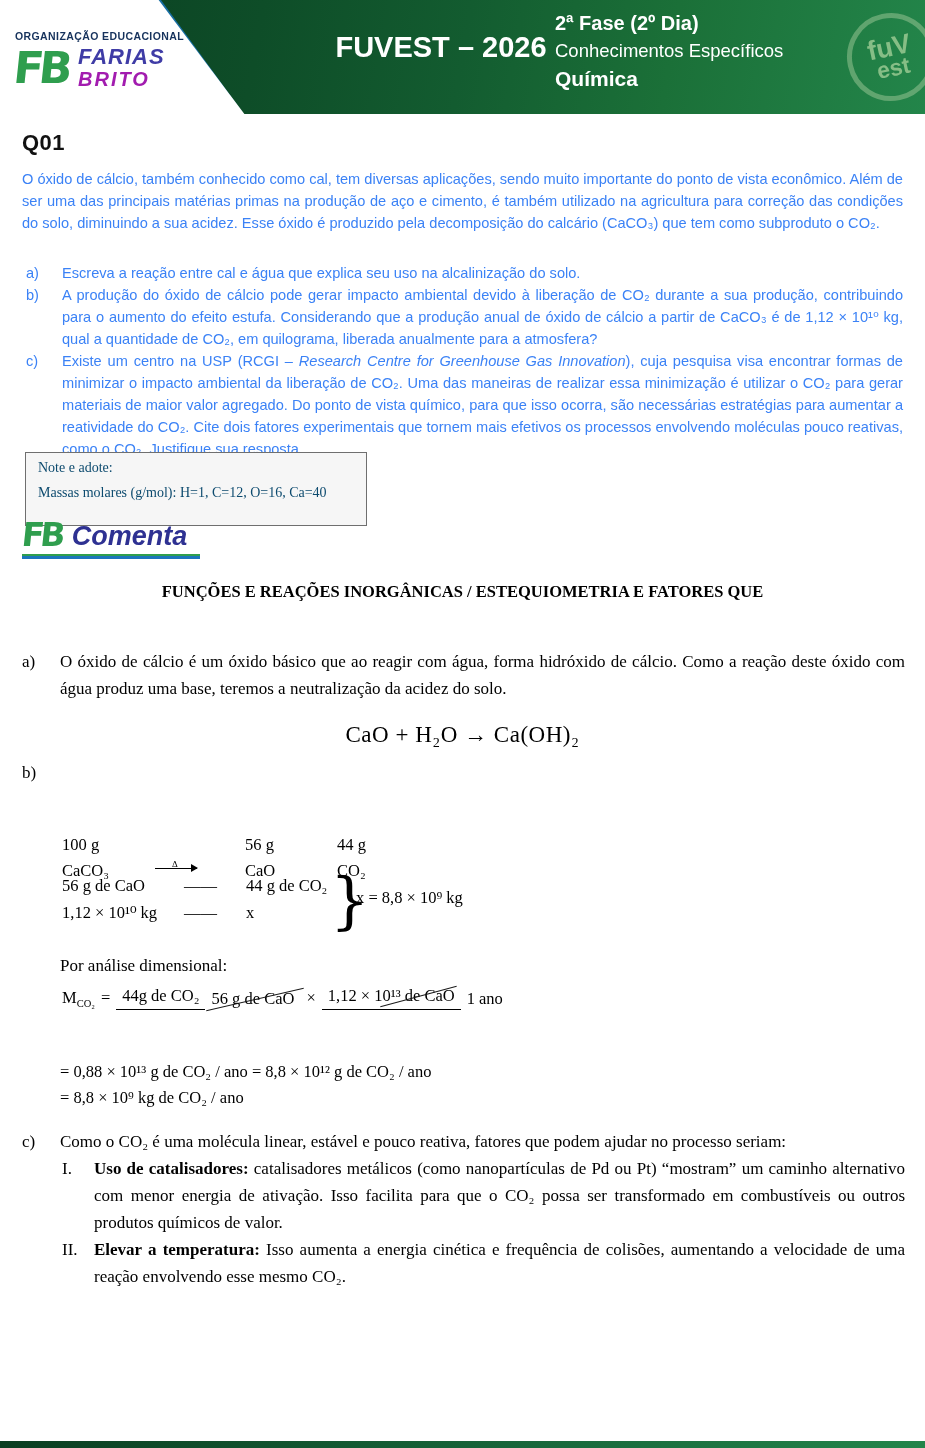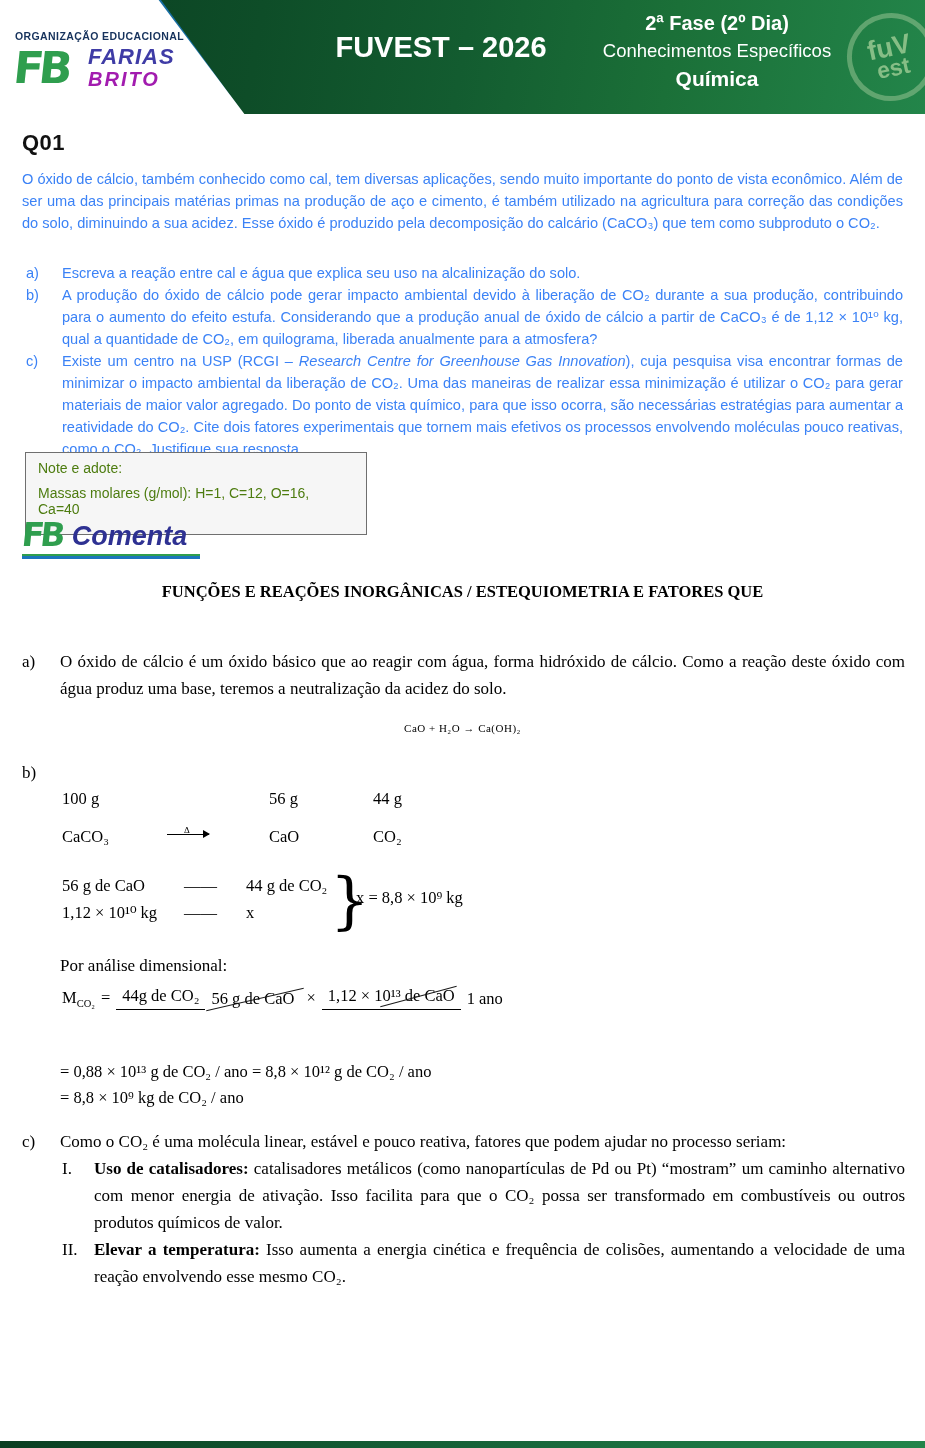--- a/index.html
+++ b/index.html
@@ -14,71 +14,71 @@
   
   .hdr { left:0; top:0; width:925px; height:114px;
     background:linear-gradient(100deg,#0a3e21 0%,#0e4d28 28%,#135c30 50%,#1b7038 72%,#23854a 100%); }
   .hdr-white { left:0; top:0; width:260px; height:114px; background:#ffffff;
     clip-path:polygon(0 0, 61% 0, 94% 100%, 0 100%); }
   .hdr-blue { left:157px; top:0; width:4px; height:114px; background:#1b75bb;
     transform:skewX(36deg); transform-origin:top left; opacity:.85; }
   .org-label { left:15px; top:30px; font-size:10.5px; font-weight:bold; color:#16325c; letter-spacing:.4px; }
   .fb-glyph { left:14px; top:42px; font-size:44px; font-weight:900; color:#2f9e4e;
     letter-spacing:-5px; transform:skewX(-6deg); font-family:"DejaVu Sans",sans-serif; }
-  .logo-words { left:78px; top:46px; display:flex; flex-direction:column; line-height:1;margin-left:10px; }
+  .logo-words { left:78px; top:46px; display:flex; flex-direction:column; line-height:1; }
   .logo-farias { font-size:22px; font-weight:900; font-style:italic; color:#3f3ca6; letter-spacing:1px; }
   .logo-brito  { font-size:20px; font-weight:900; font-style:italic; color:#a21caf; letter-spacing:2px; margin-top:1px; }
   .hdr-center { left:258px; top:24px; width:366px; text-align:center; color:#fff; }
   .hdr-center .l1 { font-size:21px; }
   .hdr-center .l2 { font-size:29px; font-weight:bold; margin-top:7px; }
-  .hdr-right { left:587px; top:12px; width:260px; text-align:center; color:#fff; }
+  .hdr-right { left:555px; top:12px; width:260px; color:#fff; }
   .hdr-right .r1 { font-size:20px; font-weight:bold; }
   .hdr-right .r2 { font-size:18.5px; margin-top:5px; }
   .hdr-right .r3 { font-size:21px; font-weight:bold; margin-top:5px; }
   .stamp { left:847px; top:13px; width:88px; height:88px; border-radius:50%;
     border:5px solid rgba(150,195,145,.55); color:rgba(160,205,150,.8);
     display:flex; flex-direction:column; align-items:center; justify-content:center;
     transform:rotate(-12deg); font-weight:bold; line-height:.85; }
   .stamp .s1 { font-size:27px; } .stamp .s2 { font-size:23px; }
 
   
   .qnum { left:22px; top:130px; font-size:22px; font-weight:bold; color:#111; letter-spacing:.5px; }
   .qtext { color:#3b82f6; font-size:14.6px; line-height:22px; text-align:justify; }
   .intro { left:22px; top:168px; width:881px; }
   .qitems { left:26px; top:262px; width:877px; display:flex; flex-direction:column; }
   .qitem { display:flex; }
   .qitem .lbl { width:36px; flex:0 0 36px; }
   .qitem .txt { flex:1; text-align:justify; }
   .qitem .txt i { font-style:italic; }
 
   .notebox { left:25px; top:452px; width:342px; border:1px solid #6f6f6f; background:#f6f6f6;
-    padding:7px 12px 17px; font-size:14px; color:#4d7c0f; }
+    padding:7px 12px 24px; font-size:14px; color:#0c4a6e;font-family:Liberation Serif, serif; }
   .notebox .nb-body { margin-top:9px; }
 
   
   .comenta { left:22px; top:520px; }
   .comenta-row { display:flex; align-items:flex-end; }
   .comenta-fb { font-size:33px; font-weight:900; color:#2f9e4e; letter-spacing:-4px;
     transform:skewX(-6deg); line-height:.9; font-family:"DejaVu Sans",sans-serif; }
   .comenta-name { font-size:27px; font-weight:bold; font-style:italic; color:#2e3192; margin-left:10px; line-height:1; }
   .comenta-rule { width:178px; height:5px; margin-top:4px;
     border-top:2px solid #2f9e4e; border-bottom:3px solid #1b75bb; }
 
   
   .serif { font-family:"Liberation Serif","DejaVu Serif",serif; color:#000; }
   .sol-title { left:0; top:578px; width:925px; text-align:center; font-weight:bold;
     font-size:16.5px; line-height:27px; }
   .ans-a { left:22px; top:648px; width:883px; display:flex; font-size:17px; line-height:27px; }
   .ans-a .lbl { width:38px; flex:0 0 38px; }
   .ans-a .txt { flex:1; text-align:justify; }
-  .eq-a { left:0; top:722px; width:925px; text-align:center; font-size:11px; letter-spacing:.5px; }
+  .eq-a { left:0; top:722px; width:925px; text-align:center; font-size:23px; letter-spacing:.5px; }
 
   .b-label { left:22px; top:763px; font-size:17px; }
-  .b-table { left:62px; top:786px; font-size:16.5px; line-height:26px; display:grid;
-    grid-template-columns:93px 90px 92px 92px;gap:12px; }
+  .b-table { left:62px; top:832px; font-size:16.5px; line-height:26px; display:grid;
+    grid-template-columns:93px 90px 92px 92px; }
   .rxn-arrow { position:relative; display:inline-block; width:44px; height:10px; top:-4px; }
   .rxn-arrow .delta { position:absolute; left:17px; top:-11px; font-size:9px; }
   .rxn-arrow .shaft { position:absolute; left:0; top:6px; width:42px; height:1.4px; background:#000; }
   .rxn-arrow .shaft::after { content:""; position:absolute; right:-1px; top:-3.6px;
     border-left:7px solid #000; border-top:4.3px solid transparent; border-bottom:4.3px solid transparent; }
 
   .prop { left:62px; top:872px; font-size:16.5px; line-height:27px; display:grid;
     grid-template-columns:122px 62px 120px; }
   .brace { left:330px; top:864px; font-size:62px; font-weight:200; font-family:"DejaVu Serif",serif; }
   .presult { left:356px; top:888px; font-size:16.5px; }

